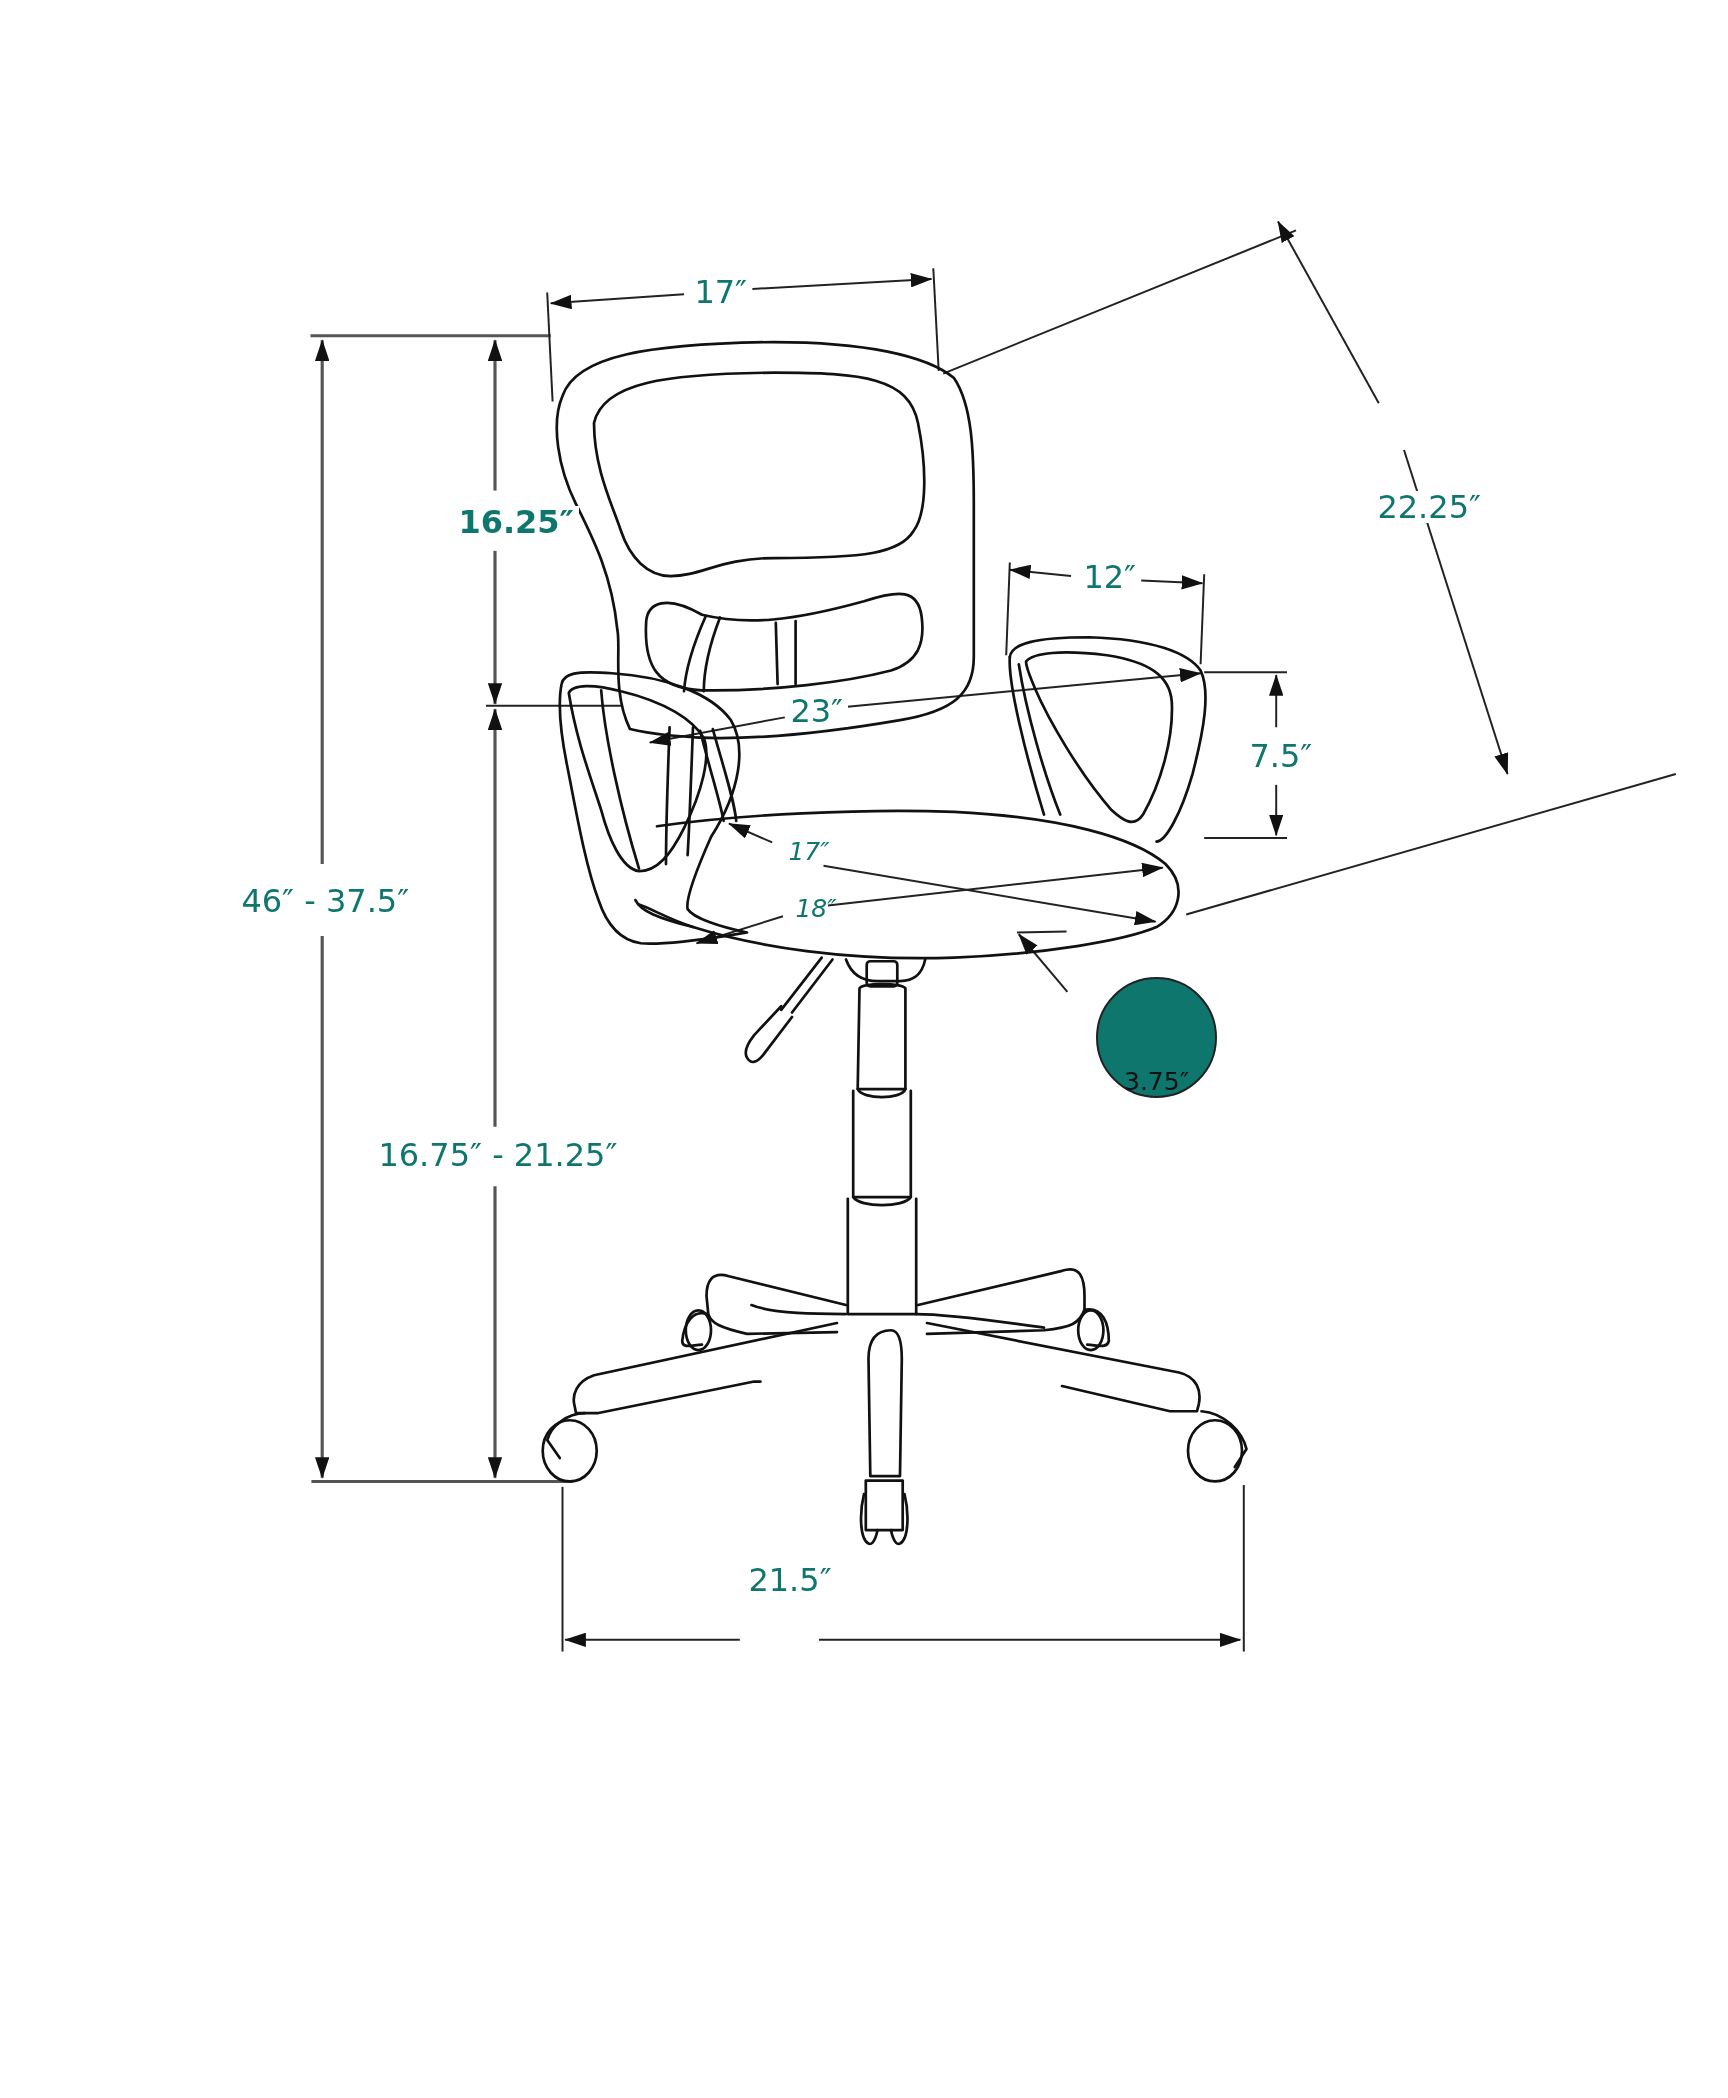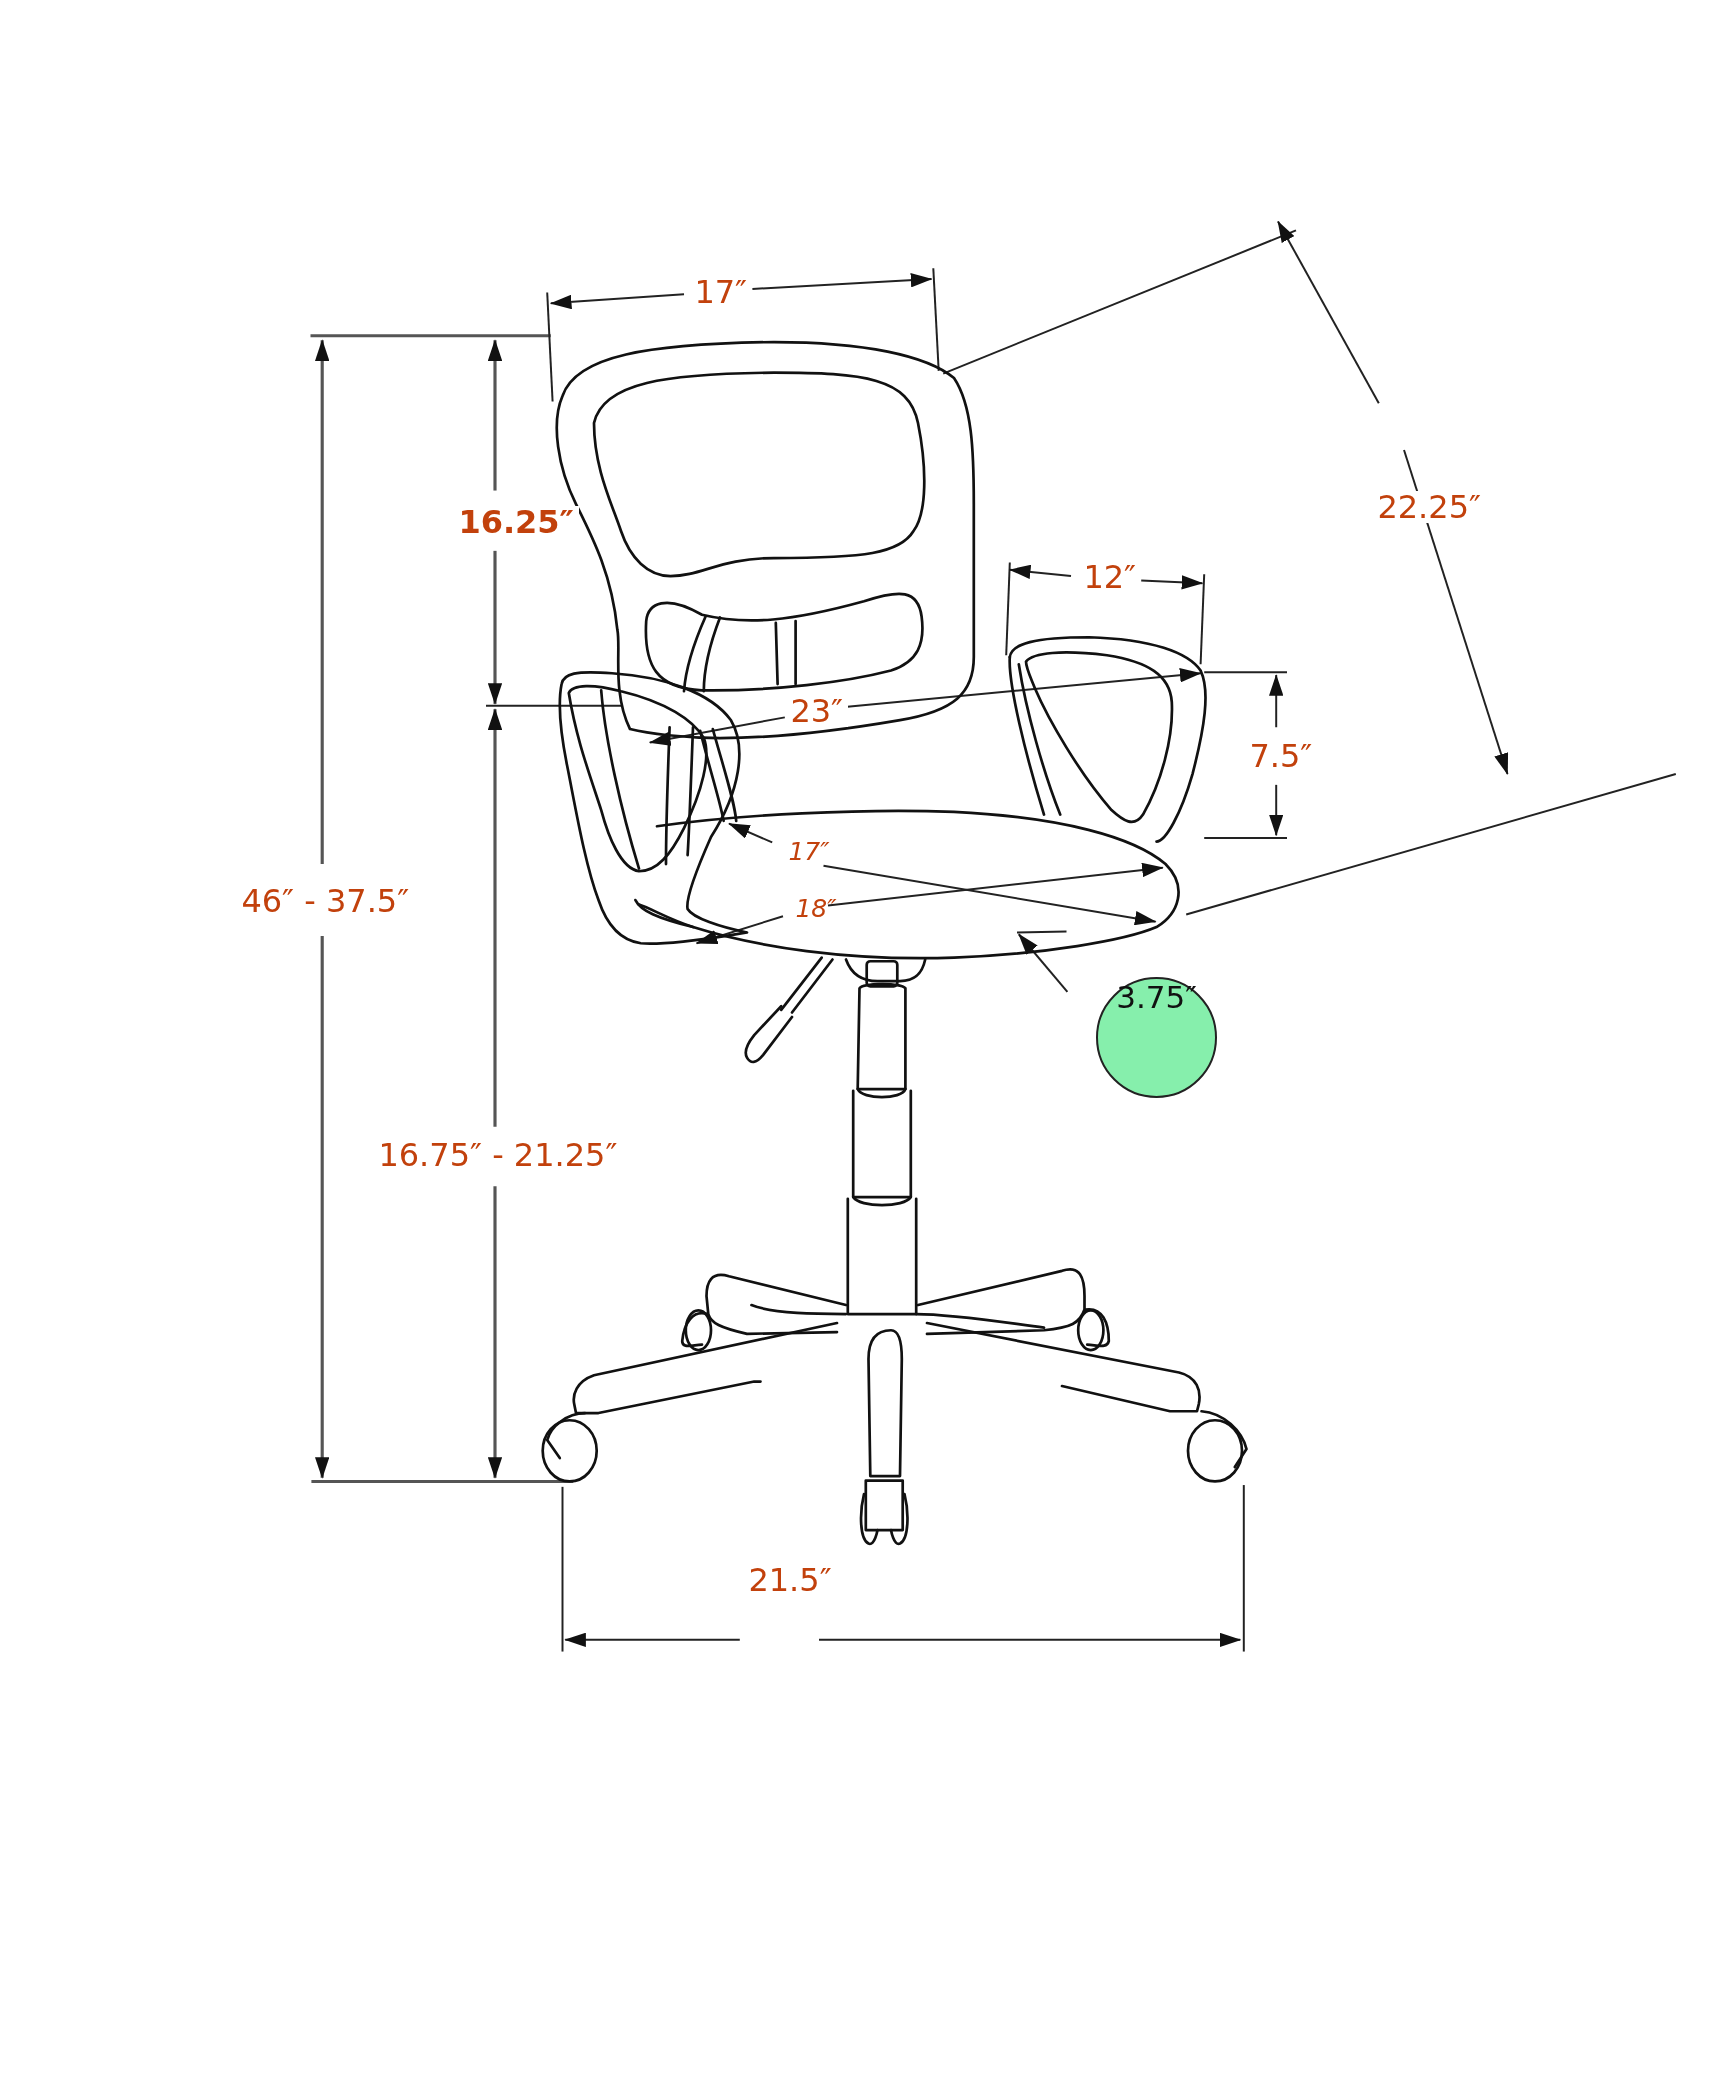--- a/index.html
+++ b/index.html
@@ -5,37 +5,37 @@
     html, body { margin: 0; padding: 0; background: #ffffff; }
     body { width: 1728px; height: 2098px; position: relative; overflow: hidden; }
     #drawing { position: absolute; left: 0; top: 0; width: 1728px; height: 2098px; }
     .ln { stroke: #111; stroke-width: 3; fill: none; stroke-linecap: round; stroke-linejoin: round; }
     .dim { stroke: #222; stroke-width: 2.2; fill: none; }
     .dimgray { stroke: #555; stroke-width: 3.5; fill: none; }
     .arrow { fill: #111; }
     .lbl {
       position: absolute;
       font-family: "DejaVu Sans", sans-serif;
-      color: #c2410c;
+      color: #0f766e;
       font-size: 32px;
       white-space: nowrap;
       background: #fff;
       padding: 0 5.4px;
       line-height: 1;
     }
     .lbl.small { font-size: 25px; font-style: italic; background: transparent; }
     .circle-lbl {
       position: absolute;
       left: 1096px; top: 977px;
       width: 117px; height: 117px;
       border: 2.3px solid #222;
       border-radius: 50%;
-      display: flex; align-items: flex-start; justify-content: center;
+      display: flex; align-items: flex-end; justify-content: center;
       font-family: "DejaVu Sans", sans-serif;
-      font-size: 31px; color: #111; background: #86efac;
+      font-size: 25px; color: #111; background: #0f766e;
     }
   </style>
 </head>
 <body>
 
 <svg id="drawing" viewBox="0 0 1920 2331" xmlns="http://www.w3.org/2000/svg">
   <defs>
     <marker id="ah" viewBox="0 0 10 10" refX="9" refY="5" markerWidth="9" markerHeight="9" orient="auto-start-reverse" markerUnits="userSpaceOnUse">
       <path d="M0,1 L10,5 L0,9 Z" class="arrow" transform="scale(2.2) translate(-5.5,-2.7)"></path>
     </marker>

